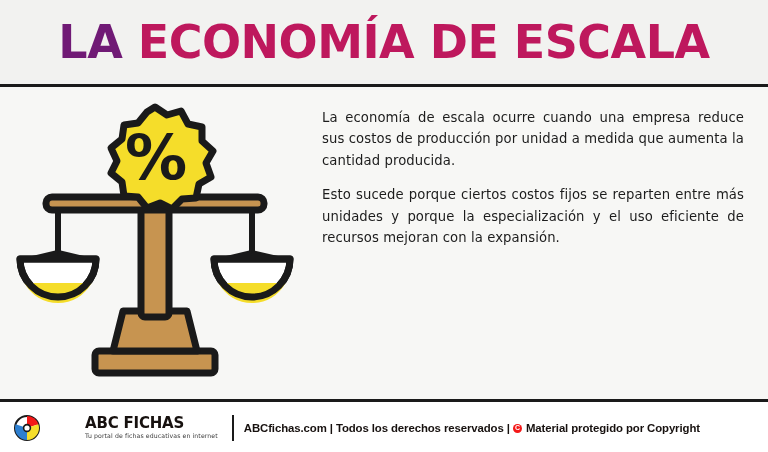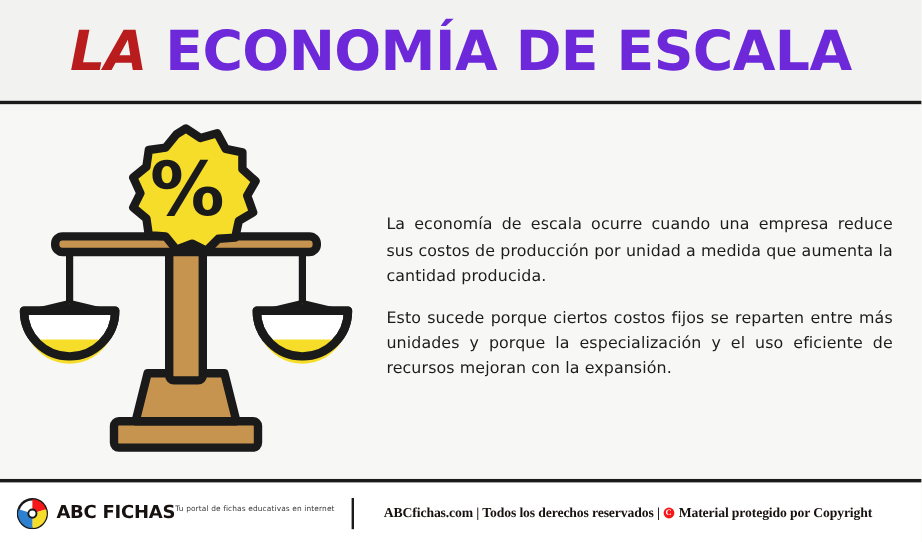--- a/index.html
+++ b/index.html
@@ -36,25 +36,24 @@
   .header-title {
     font-family: "DejaVu Sans", sans-serif;
     font-weight: 700;
     font-size: 46px;
     letter-spacing: -0.5px;
     line-height: 1;
     white-space: nowrap;
     text-align: center;
   }
   .title-black {
-    color: #b91c1c;
-    font-style: italic;
+    color: #701a75;
   }
   .title-red {
-    color: #6d28d9;
+    color: #be185d;
   }
 
   
   .content {
     flex: 1 1 auto;
     display: flex;
     flex-direction: row;
     background: #f7f7f5;
     padding: 6px 0 0 0;
     box-sizing: border-box;
@@ -75,21 +74,21 @@
     display: block;
   }
 
   
   .text-col {
     flex: 1 1 auto;
     padding: 14px 24px 10px 12px;
     box-sizing: border-box;
     display: flex;
     flex-direction: column;
-    justify-content: center;
+    justify-content: flex-start;
   }
   .paragraph {
     font-family: "DejaVu Sans", sans-serif;
     font-size: 13.2px;
     line-height: 1.62;
     color: #1c1c1c;
     margin: 0 0 13px 0;
     text-align: justify;
     letter-spacing: 0.1px;
   }
@@ -116,21 +115,23 @@
     padding-right: 12px;
   }
   .brand-mark {
     width: 26px;
     height: 26px;
     position: relative;
     flex: 0 0 auto;
   }
   .brand-text {
     display: flex;
+    flex-direction: column;
     line-height: 1;
+    margin-left: 38px;
   }
   .brand-name {
     font-family: "DejaVu Sans", sans-serif;
     font-weight: 700;
     font-size: 15px;
     color: #17110f;
     letter-spacing: -0.2px;
   }
   .brand-tag {
     font-family: "DejaVu Sans", sans-serif;
@@ -140,27 +141,26 @@
     margin-top: 2px;
   }
   .footer-sep {
     width: 2px;
     height: 26px;
     background: #1a1a1a;
     margin: 0 10px 0 2px;
     flex: 0 0 auto;
   }
   .footer-text {
-    font-family: Liberation Serif, serif;
+    font-family: Liberation Sans, sans-serif;
     font-weight: 700;
     font-size: 11.4px;
     color: #17110f;
     letter-spacing: -0.1px;
     white-space: nowrap;
-    margin-left: 15px;
   }
   .copyright-dot {
     display: inline-block;
     width: 9px;
     height: 9px;
     border-radius: 50%;
     background: #f41818;
     margin: 0 4px -1px 0;
     position: relative;
   }

